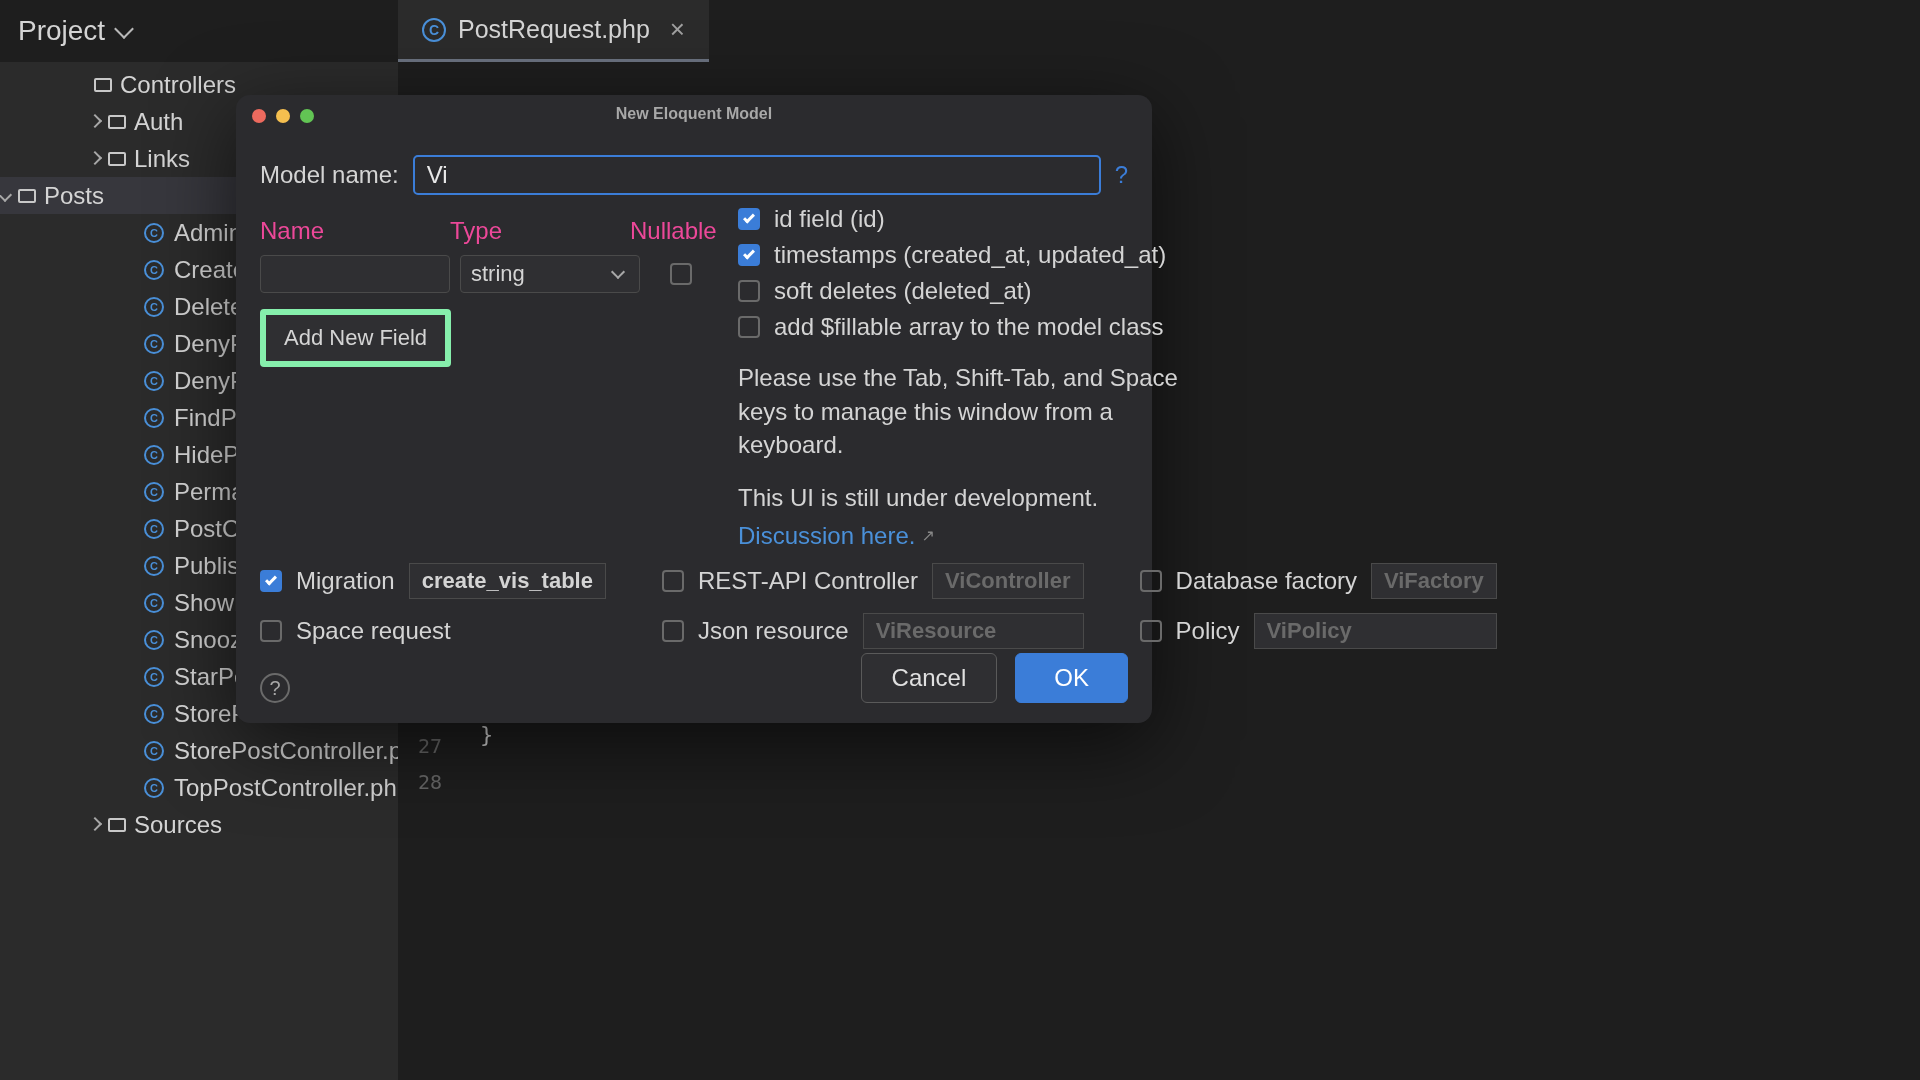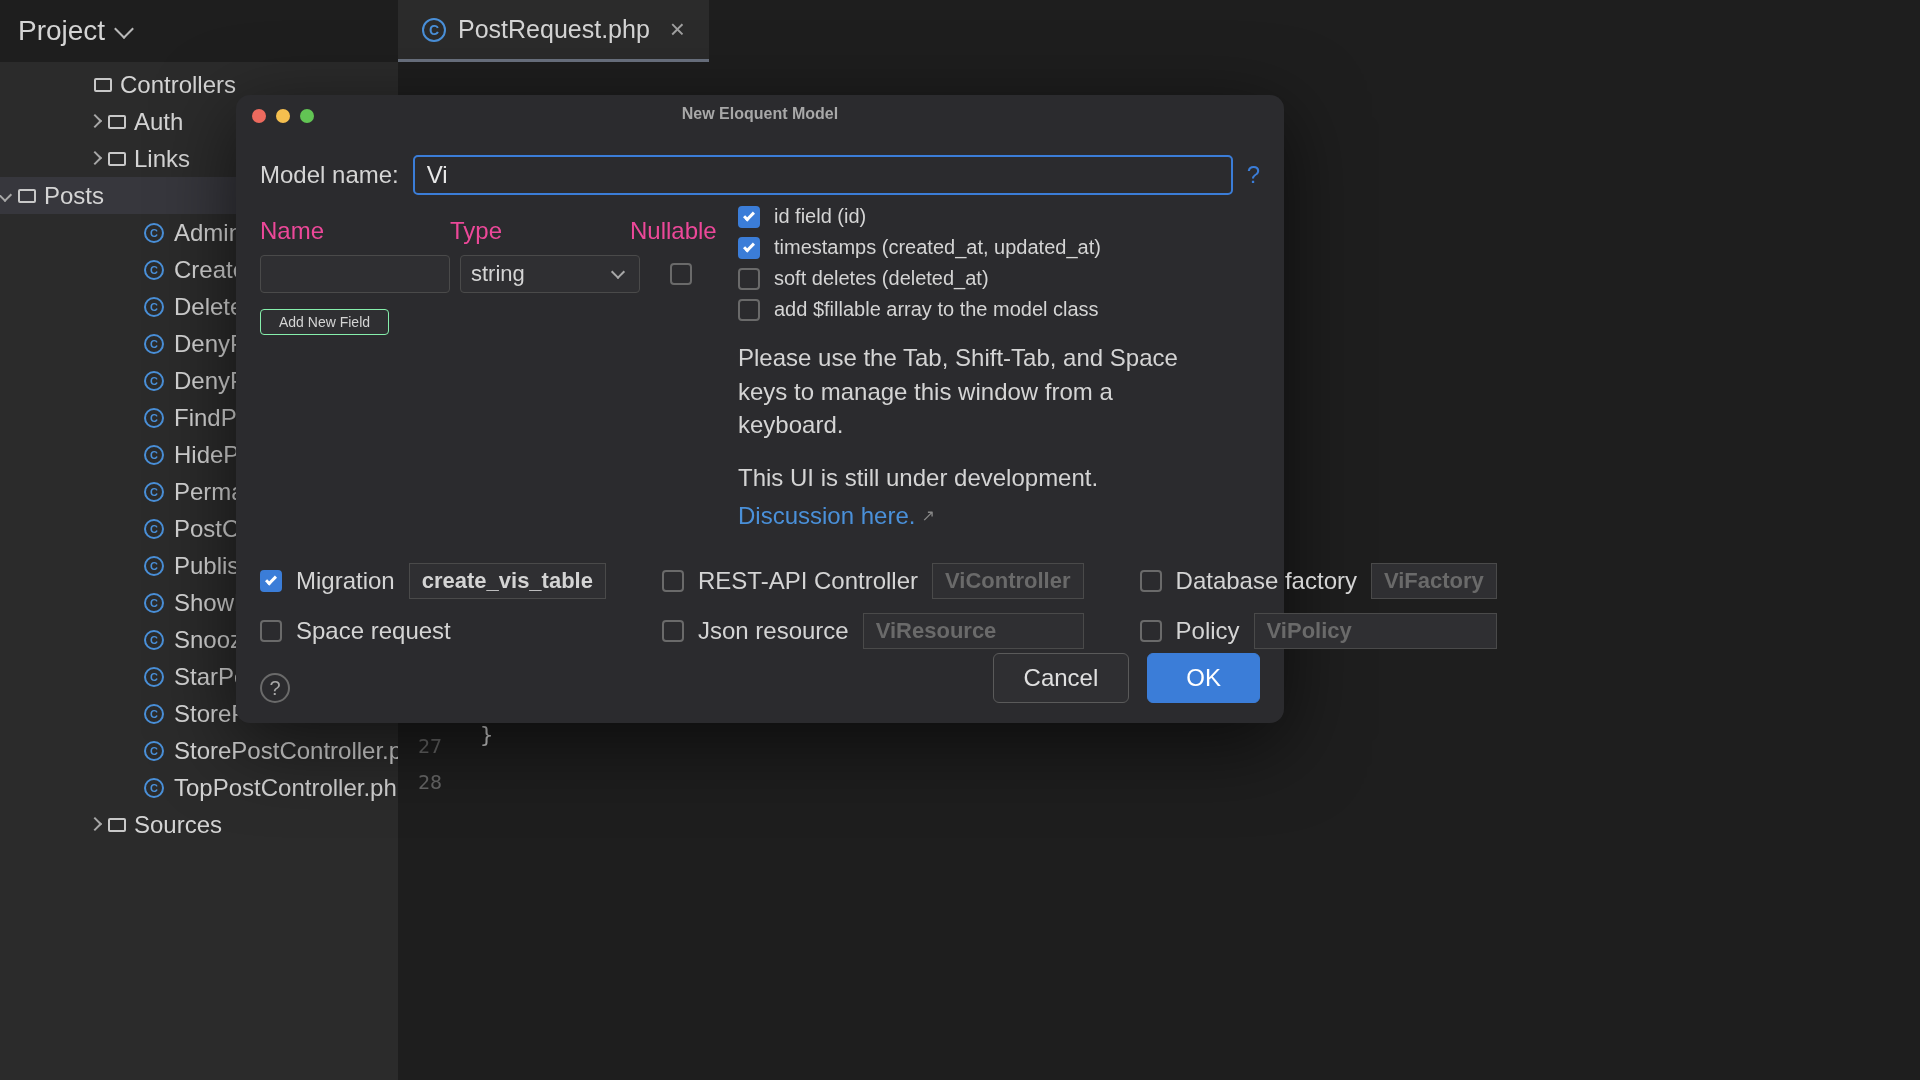--- a/index.html
+++ b/index.html
@@ -136,21 +136,21 @@
     .code-brace {
       position: absolute;
       color: #d4d4d4;
       font-family: Menlo, monospace;
       font-size: 22px;
     }
     .dialog {
       position: absolute;
       left: 236px;
       top: 95px;
-      width: 1048px;
+      width: 916px;
       height: 628px;
       background: #2b2b2e;
       border-radius: 14px;
       box-shadow: 0 20px 80px rgba(0,0,0,0.6);
     }
     .traffic-lights {
       position: absolute;
       top: 14px;
       left: 16px;
       display: flex;
@@ -252,39 +252,39 @@
     }
     .checkmark {
       width: 6px; height: 11px;
       border-right: 3px solid #fff;
       border-bottom: 3px solid #fff;
       transform: rotate(45deg);
       margin-top: -3px;
     }
     .add-field-btn {
       margin-top: 16px;
-      padding: 4px 18px;
-      border: 1px solid #86efac;
+      padding: 10px 18px;
+      border: 6px solid #86efac;
       background: #2f2f32;
       color: #d4d4d4;
-      font-size: 14px;
+      font-size: 22px;
       border-radius: 4px;
       display: inline-block;
     }
     .right-panel {
       position: absolute;
       left: 478px;
       top: 50px;
       width: 460px;
     }
     .check-line {
       display: flex;
       align-items: center;
       gap: 14px;
-      font-size: 20px;
+      font-size: 24px;
       color: #d4d4d4;
       margin-bottom: 8px;
     }
     .hint-text {
       font-size: 24px;
       color: #d4d4d4;
       margin-top: 20px;
       line-height: 1.4;
     }
     .dev-text {

